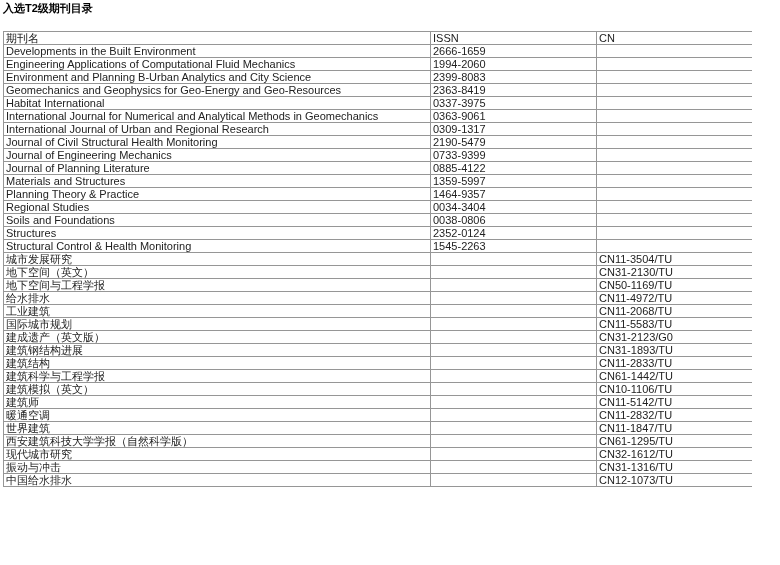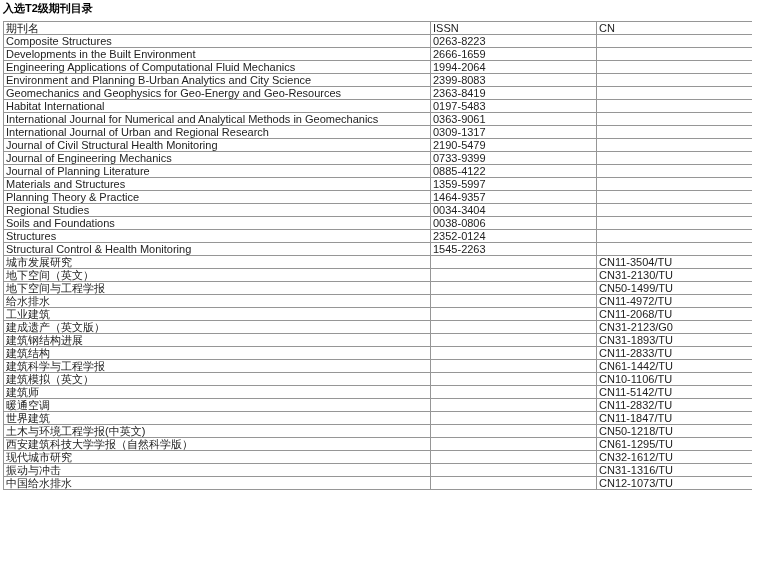--- a/index.html
+++ b/index.html
@@ -27,21 +27,21 @@
     font-weight: bold;
     color: var(--title-color);
     line-height: 13px;
     height: 13px;
     white-space: nowrap;
   }
   table.journal-table {
     border-collapse: collapse;
     table-layout: fixed;
     width: 767px;
-    margin-top: 6px;
+    margin-top: 16px;
   }
   .col-name { width: 427px; }
   .col-issn { width: 166px; }
   .col-cn   { width: 174px; }
   th, td {
     border: 1px solid var(--border-color);
     font-size: 11px;
     font-weight: normal;
     color: var(--text-color);
     text-align: left;
@@ -67,47 +67,42 @@
     </colgroup>
     <thead>
       <tr>
         <th>期刊名</th>
         <th>ISSN</th>
         <th>CN</th>
       </tr>
     </thead>
     <tbody id="table-body">
         <tr>
-          <td>Composite Structures</td>
-          <td>0263-8223</td>
-          <td></td>
-        </tr>
-        <tr>
           <td>Developments in the Built Environment</td>
           <td>2666-1659</td>
           <td></td>
         </tr>
         <tr>
           <td>Engineering Applications of Computational Fluid Mechanics</td>
-          <td>1994-2064</td>
+          <td>1994-2060</td>
           <td></td>
         </tr>
         <tr>
           <td>Environment and Planning B-Urban Analytics and City Science</td>
           <td>2399-8083</td>
           <td></td>
         </tr>
         <tr>
           <td>Geomechanics and Geophysics for Geo-Energy and Geo-Resources</td>
           <td>2363-8419</td>
           <td></td>
         </tr>
         <tr>
           <td>Habitat International</td>
-          <td>0197-5483</td>
+          <td>0337-3975</td>
           <td></td>
         </tr>
         <tr>
           <td>International Journal for Numerical and Analytical Methods in Geomechanics</td>
           <td>0363-9061</td>
           <td></td>
         </tr>
         <tr>
           <td>International Journal of Urban and Regional Research</td>
           <td>0309-1317</td>
@@ -164,33 +159,38 @@
           <td>CN11-3504/TU</td>
         </tr>
         <tr>
           <td>地下空间（英文）</td>
           <td></td>
           <td>CN31-2130/TU</td>
         </tr>
         <tr>
           <td>地下空间与工程学报</td>
           <td></td>
-          <td>CN50-1499/TU</td>
+          <td>CN50-1169/TU</td>
         </tr>
         <tr>
           <td>给水排水</td>
           <td></td>
           <td>CN11-4972/TU</td>
         </tr>
         <tr>
           <td>工业建筑</td>
           <td></td>
           <td>CN11-2068/TU</td>
         </tr>
         <tr>
+          <td>国际城市规划</td>
+          <td></td>
+          <td>CN11-5583/TU</td>
+        </tr>
+        <tr>
           <td>建成遗产（英文版）</td>
           <td></td>
           <td>CN31-2123/G0</td>
         </tr>
         <tr>
           <td>建筑钢结构进展</td>
           <td></td>
           <td>CN31-1893/TU</td>
         </tr>
         <tr>
@@ -215,25 +215,20 @@
         </tr>
         <tr>
           <td>暖通空调</td>
           <td></td>
           <td>CN11-2832/TU</td>
         </tr>
         <tr>
           <td>世界建筑</td>
           <td></td>
           <td>CN11-1847/TU</td>
-        </tr>
-        <tr>
-          <td>土木与环境工程学报(中英文)</td>
-          <td></td>
-          <td>CN50-1218/TU</td>
         </tr>
         <tr>
           <td>西安建筑科技大学学报（自然科学版）</td>
           <td></td>
           <td>CN61-1295/TU</td>
         </tr>
         <tr>
           <td>现代城市研究</td>
           <td></td>
           <td>CN32-1612/TU</td>

